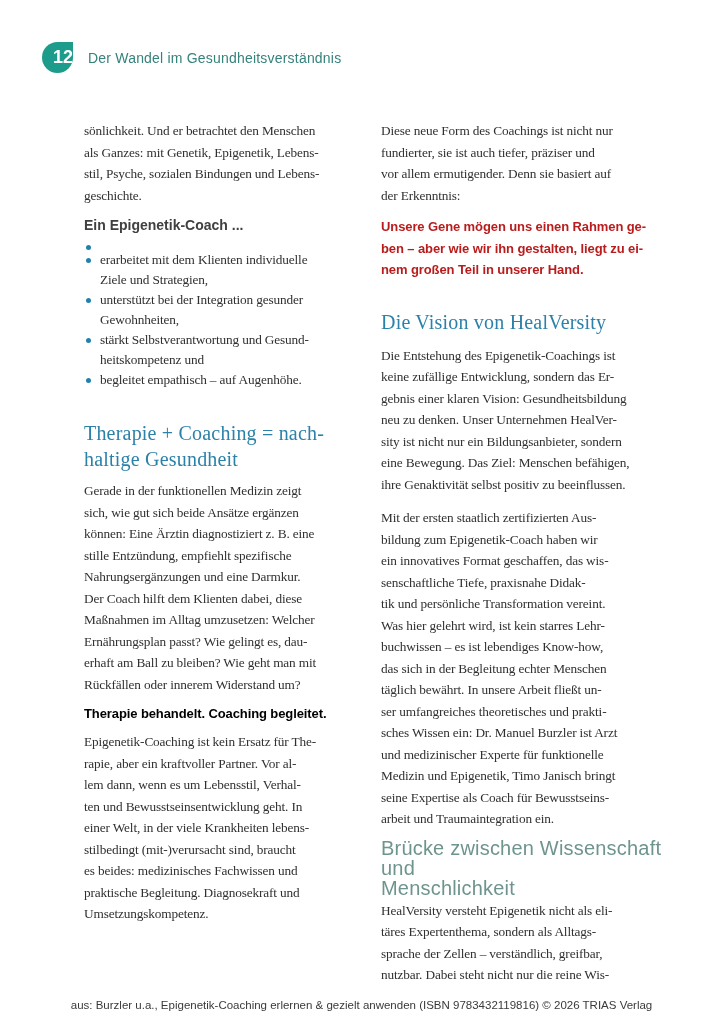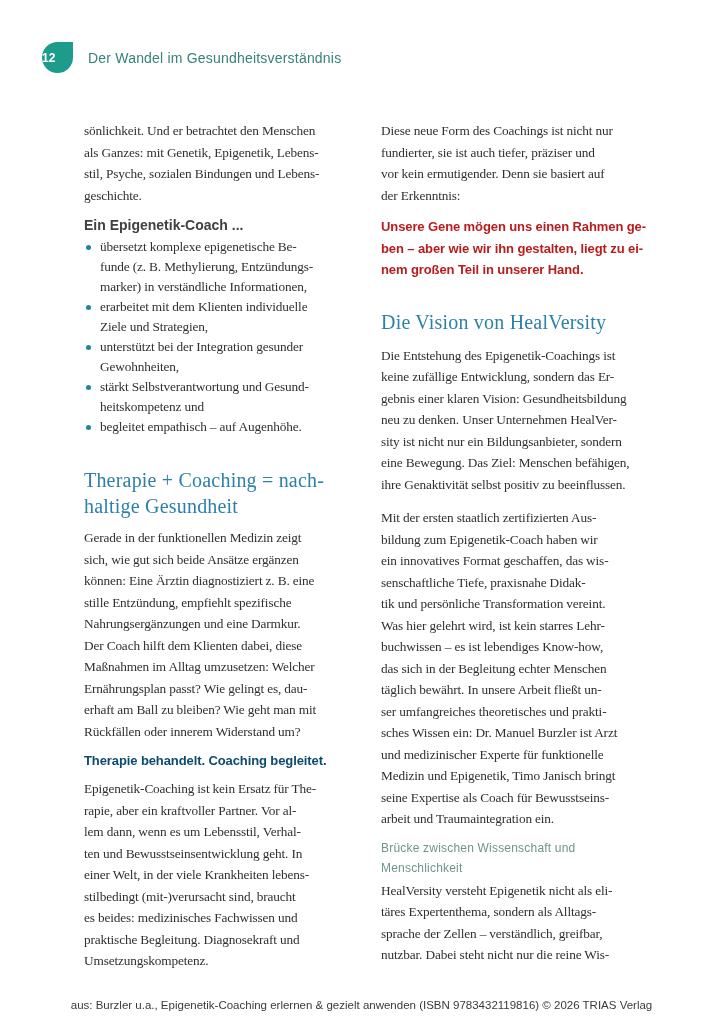--- a/index.html
+++ b/index.html
@@ -5,22 +5,22 @@
   html,body{margin:0;padding:0;}
   body{
     width:723px;height:1020px;background:#ffffff;position:relative;
     font-family:"Liberation Serif", serif;color:#303030;overflow:hidden;
   }
   
   .page-header{position:absolute;left:42px;top:42px;display:flex;align-items:center;}
   .page-badge{
     width:31px;height:31px;background:#1E9C8B;color:#ffffff;
     border-radius:50% 0 50% 50%;
-    display:flex;align-items:center;justify-content:flex-start;
-    font-family:"Liberation Sans", sans-serif;font-size:12px;font-weight:bold;
+    display:flex;align-items:center;justify-content:flex-end;
+    font-family:"Liberation Sans", sans-serif;font-size:18px;font-weight:bold;
   }
   .chapter-title{
     margin-left:15px;font-family:"Liberation Sans", sans-serif;
     font-size:14px;color:#35837B;letter-spacing:0.2px;
   }
   
   .content{position:absolute;left:84px;top:120px;display:flex;gap:5px;}
   .col{width:292px;}
   .body-text{
     font-size:13.3px;line-height:21.5px;letter-spacing:-0.15px;
@@ -42,31 +42,31 @@
   .heading-large{
     font-family:Liberation Serif, serif;font-weight:400;
     font-size:20px;line-height:26px;color:#2C81A9;white-space:pre-line;
     margin-top:30px;letter-spacing:0.2px;
   }
   .heading-large.right{margin-top:28px;}
   .para{margin-top:8px;}
   .para-first{margin-top:0;}
   .bold-note{
     font-family:"Liberation Sans", sans-serif;font-weight:bold;
-    font-size:13px;line-height:18px;color:#0c4a6e;margin-top:10px;
+    font-size:13px;line-height:18px;color:#000000;margin-top:10px;
     letter-spacing:-0.1px;
   }
   .emphasis-para{
     font-family:"Liberation Sans", sans-serif;font-weight:bold;
     font-size:13px;line-height:21.5px;color:#b91c1c;margin-top:10px;
     white-space:pre-line;letter-spacing:-0.1px;
   }
   .subsection-heading{
     font-family:"Liberation Sans", sans-serif;font-weight:400;
-    font-size:12px;line-height:20px;color:#6E948E;margin-top:8px;
+    font-size:20px;line-height:20px;color:#6E948E;margin-top:8px;
     white-space:pre-line;letter-spacing:0.2px;
   }
   .mt10{margin-top:10px;}
   .mt12{margin-top:12px;}
   .mt2{margin-top:2px;}
   
   .footer-credit{
     position:absolute;left:0;bottom:9px;width:723px;box-sizing:border-box;
     text-align:center;
     font-family:"Liberation Sans", sans-serif;font-size:11.5px;color:#3a3a3a;
@@ -88,23 +88,20 @@
     <div class="body-text para-first">sönlichkeit. Und er betrachtet den Menschen
 als Ganzes: mit Genetik, Epigenetik, Lebens-
 stil, Psyche, sozialen Bindungen und Lebens-
 geschichte.</div>
 
     <div class="list-heading">Ein Epigenetik-Coach ...</div>
 
     <ul class="bullet-list">
       <li class="bullet-item">
         <span class="bullet-dot"></span>
-        <span class="bullet-text">übersetzt komplexe epigenetische Be-
-funde (z. B. Methylierung, Entzündungs-
-marker) in verständliche Informationen,</span>
       </li>
       <li class="bullet-item">
         <span class="bullet-dot"></span>
         <span class="bullet-text">erarbeitet mit dem Klienten individuelle
 Ziele und Strategien,</span>
       </li>
       <li class="bullet-item">
         <span class="bullet-dot"></span>
         <span class="bullet-text">unterstützt bei der Integration gesunder
 Gewohnheiten,</span>
@@ -143,21 +140,21 @@
 einer Welt, in der viele Krankheiten lebens-
 stilbedingt (mit-)verursacht sind, braucht
 es beides: medizinisches Fachwissen und
 praktische Begleitung. Diagnosekraft und
 Umsetzungskompetenz.</div>
   </div>
 
   <div class="col">
     <div class="body-text para-first">Diese neue Form des Coachings ist nicht nur
 fundierter, sie ist auch tiefer, präziser und
-vor kein ermutigender. Denn sie basiert auf
+vor allem ermutigender. Denn sie basiert auf
 der Erkenntnis:</div>
 
     <div class="emphasis-para">Unsere Gene mögen uns einen Rahmen ge-
 ben – aber wie wir ihn gestalten, liegt zu ei-
 nem großen Teil in unserer Hand.</div>
 
     <div class="heading-large right">Die Vision von HealVersity</div>
 
     <div class="body-text mt10">Die Entstehung des Epigenetik-Coachings ist
 keine zufällige Entwicklung, sondern das Er-

